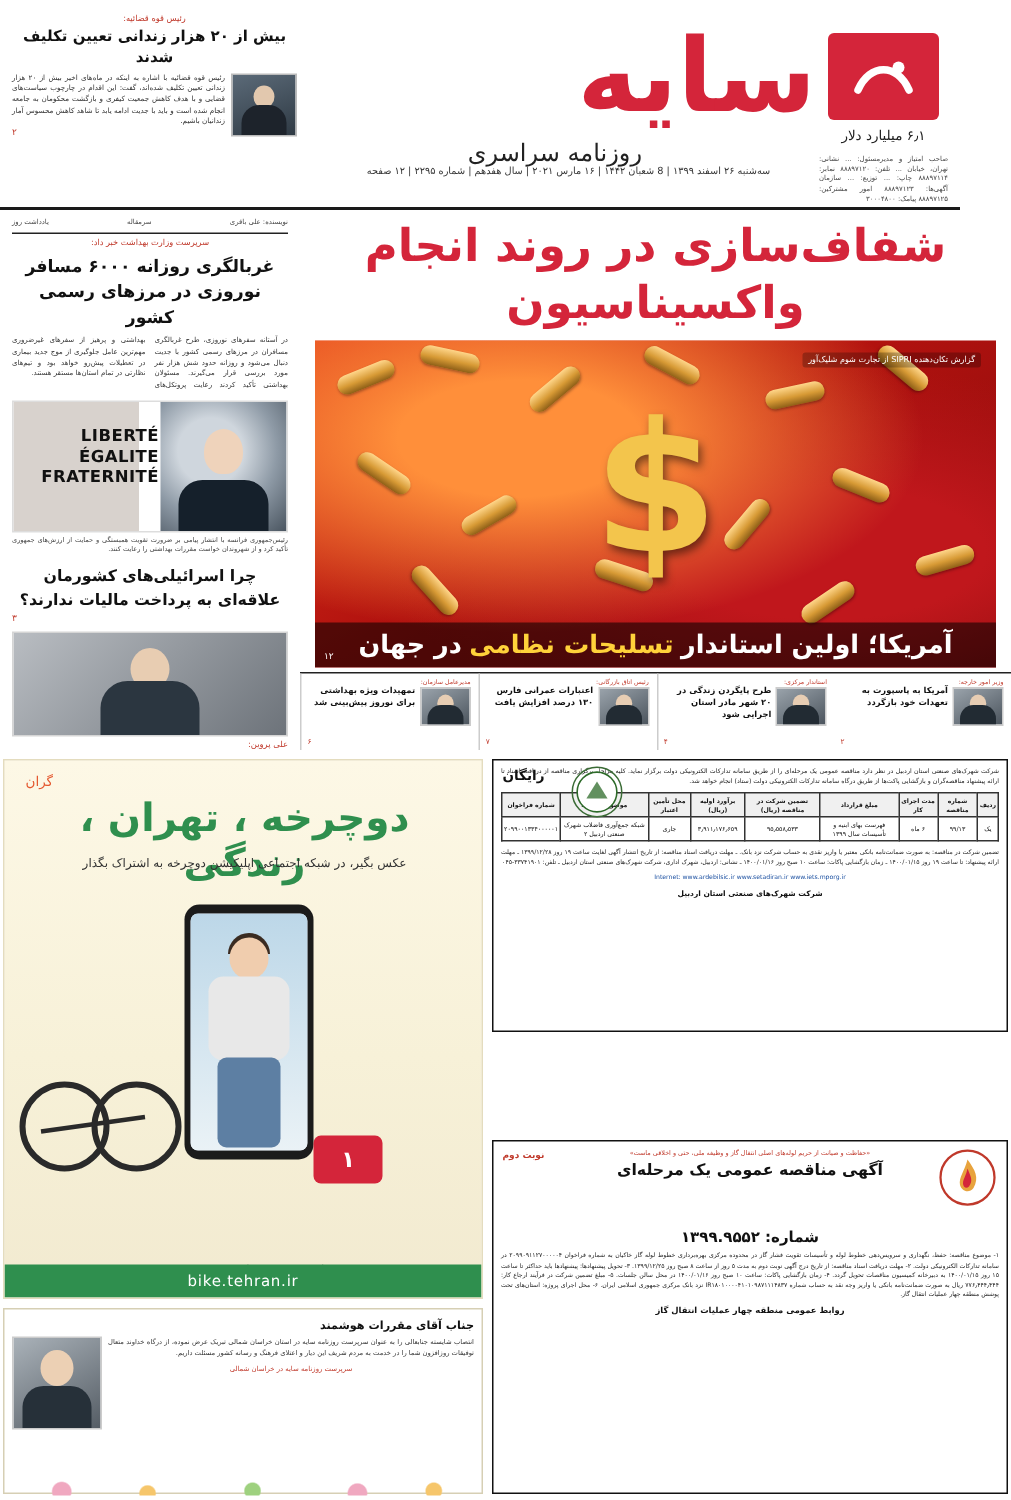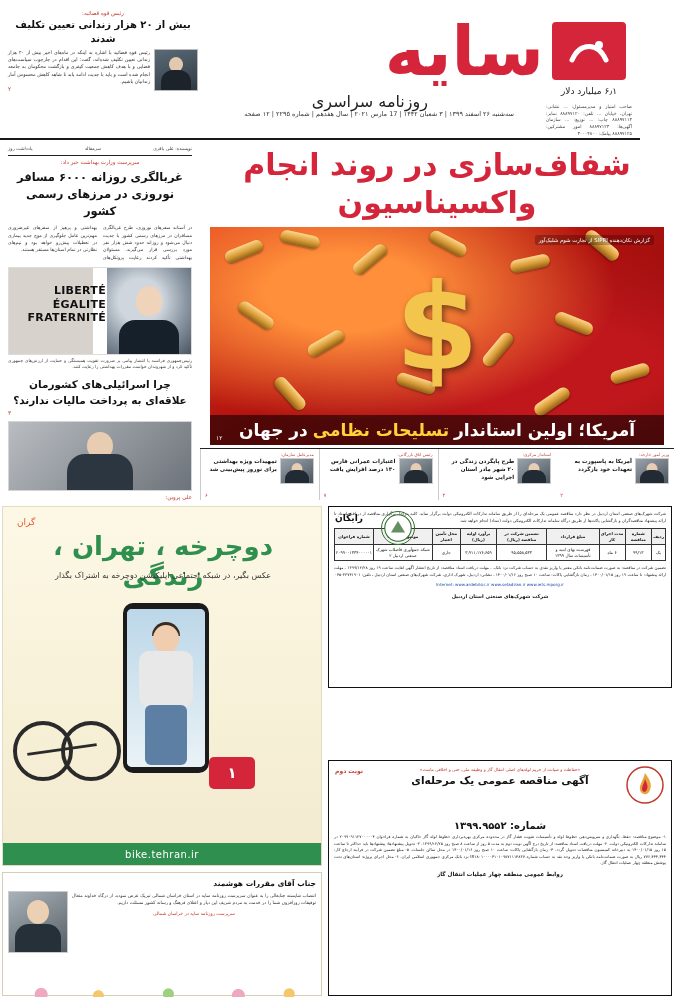--- a/index.html
+++ b/index.html
@@ -286,21 +286,21 @@
     </div>
 
     <div class="logo-box">
       <svg class="logo-mark" viewBox="0 0 42 34">
         <path d="M4 26 C12 8, 30 8, 38 26" stroke="#fff" stroke-width="5" fill="none" stroke-linecap="round"></path>
         <circle cx="31" cy="11" r="4" fill="#fff"></circle>
       </svg>
     </div>
     <div class="masthead-title">سایه</div>
     <div class="masthead-sub">روزنامه سراسری</div>
-    <div class="masthead-meta">سه‌شنبه ۲۶ اسفند ۱۳۹۹ | ۳ شعبان ۱۴۴۲ | 17 مارس ۲۰۲۱ | سال هفدهم | شماره ۲۲۹۵ | ۱۲ صفحه</div>
+    <div class="masthead-meta">سه‌شنبه ۲۶ اسفند ۱۳۹۹ | 8 شعبان ۱۴۴۲ | ۱۶ مارس ۲۰۲۱ | سال هفدهم | شماره ۲۲۹۵ | ۱۲ صفحه</div>
     <div class="masthead-price">۶٫۱ میلیارد دلار</div>
     <div class="masthead-colophon">صاحب امتیاز و مدیرمسئول: ...  نشانی: تهران، خیابان ... تلفن: ۸۸۸۹۷۱۲۰  نمابر: ۸۸۸۹۷۱۱۴  چاپ: ... توزیع: ... سازمان آگهی‌ها: ۸۸۸۹۷۱۲۳  امور مشترکین: ۸۸۸۹۷۱۲۵  پیامک: ۳۰۰۰۴۸۰۰</div>
   </div>
 
   <div class="left-col">
     <div class="lc-byline-row">
       <span>نویسنده: علی باقری</span>
       <span>سرمقاله</span>
       <span>یادداشت روز</span>
     </div>

